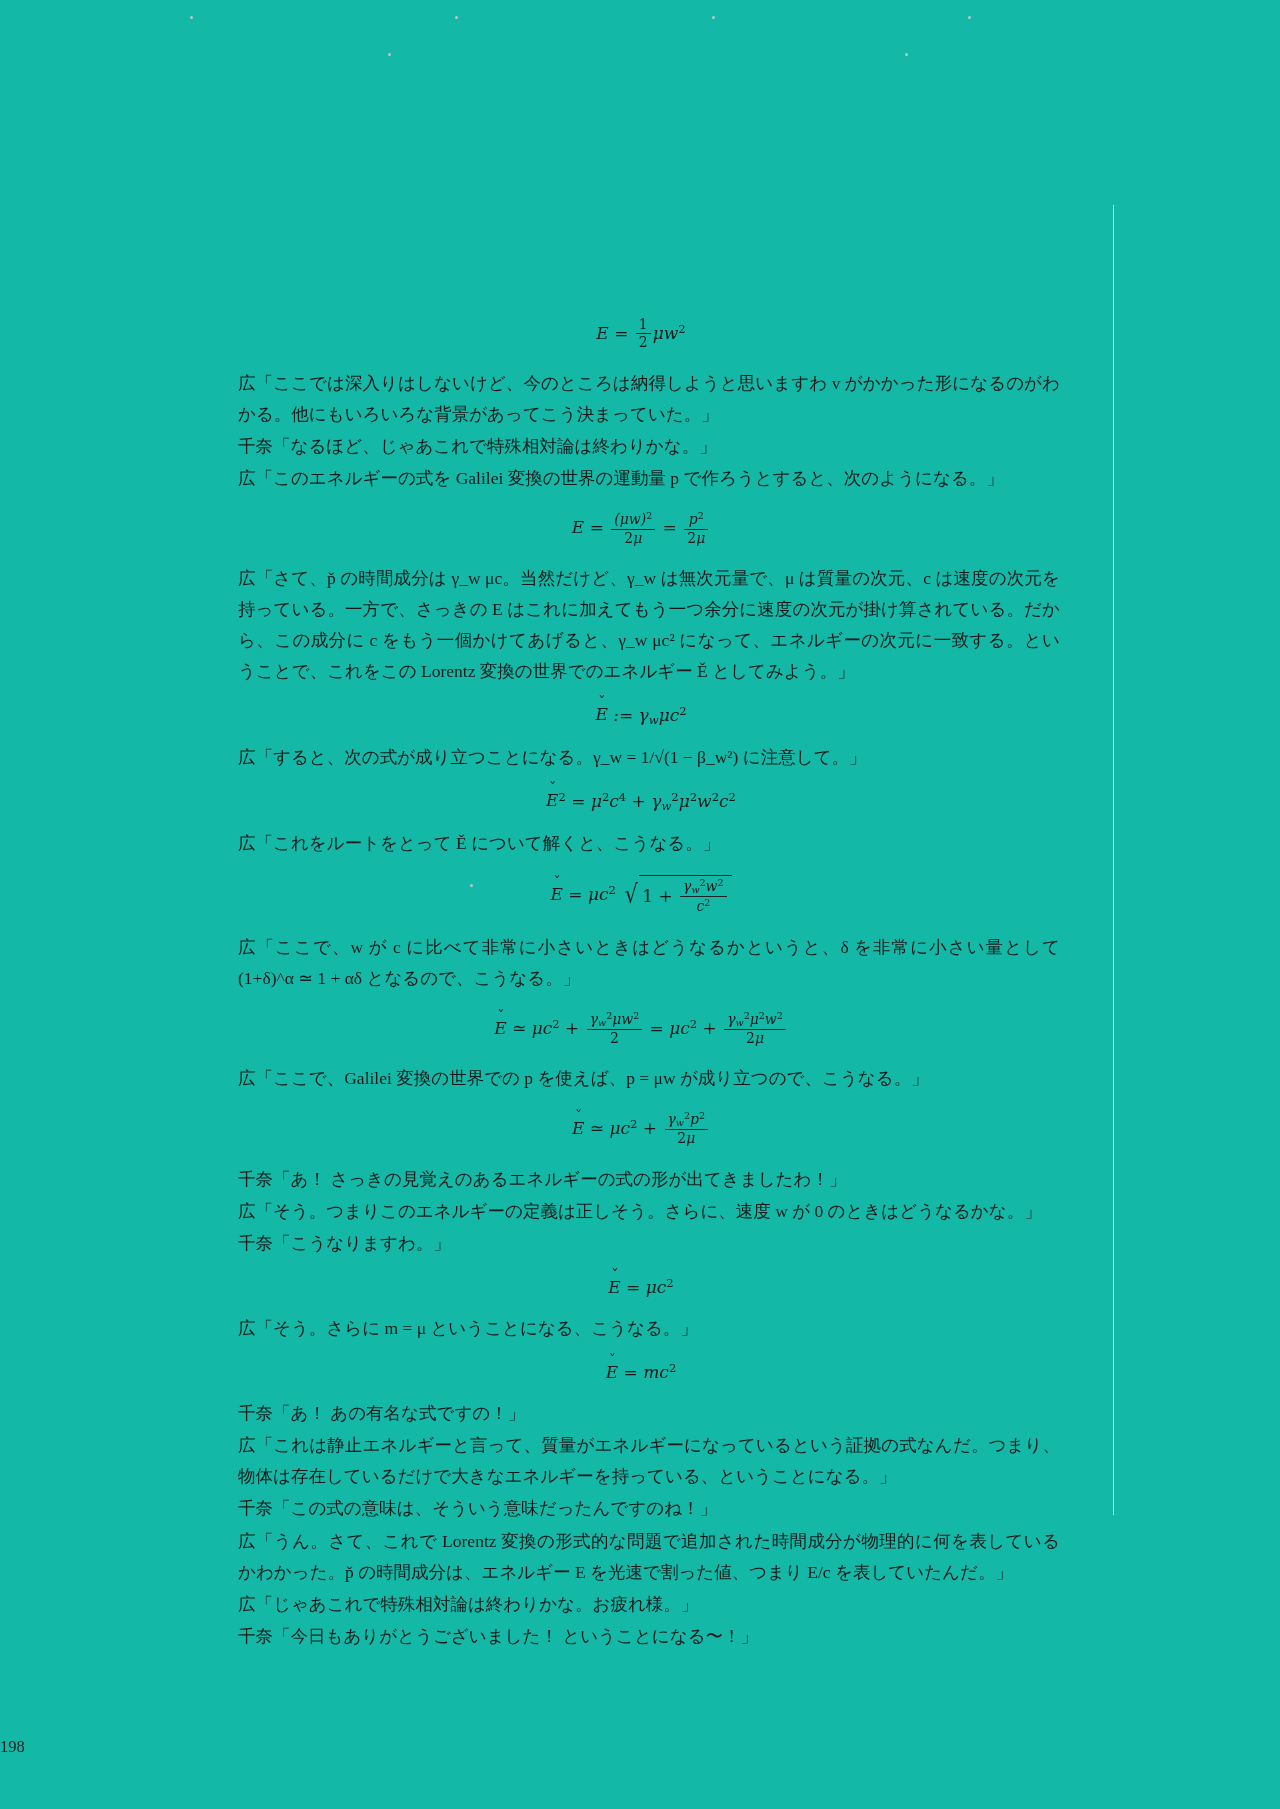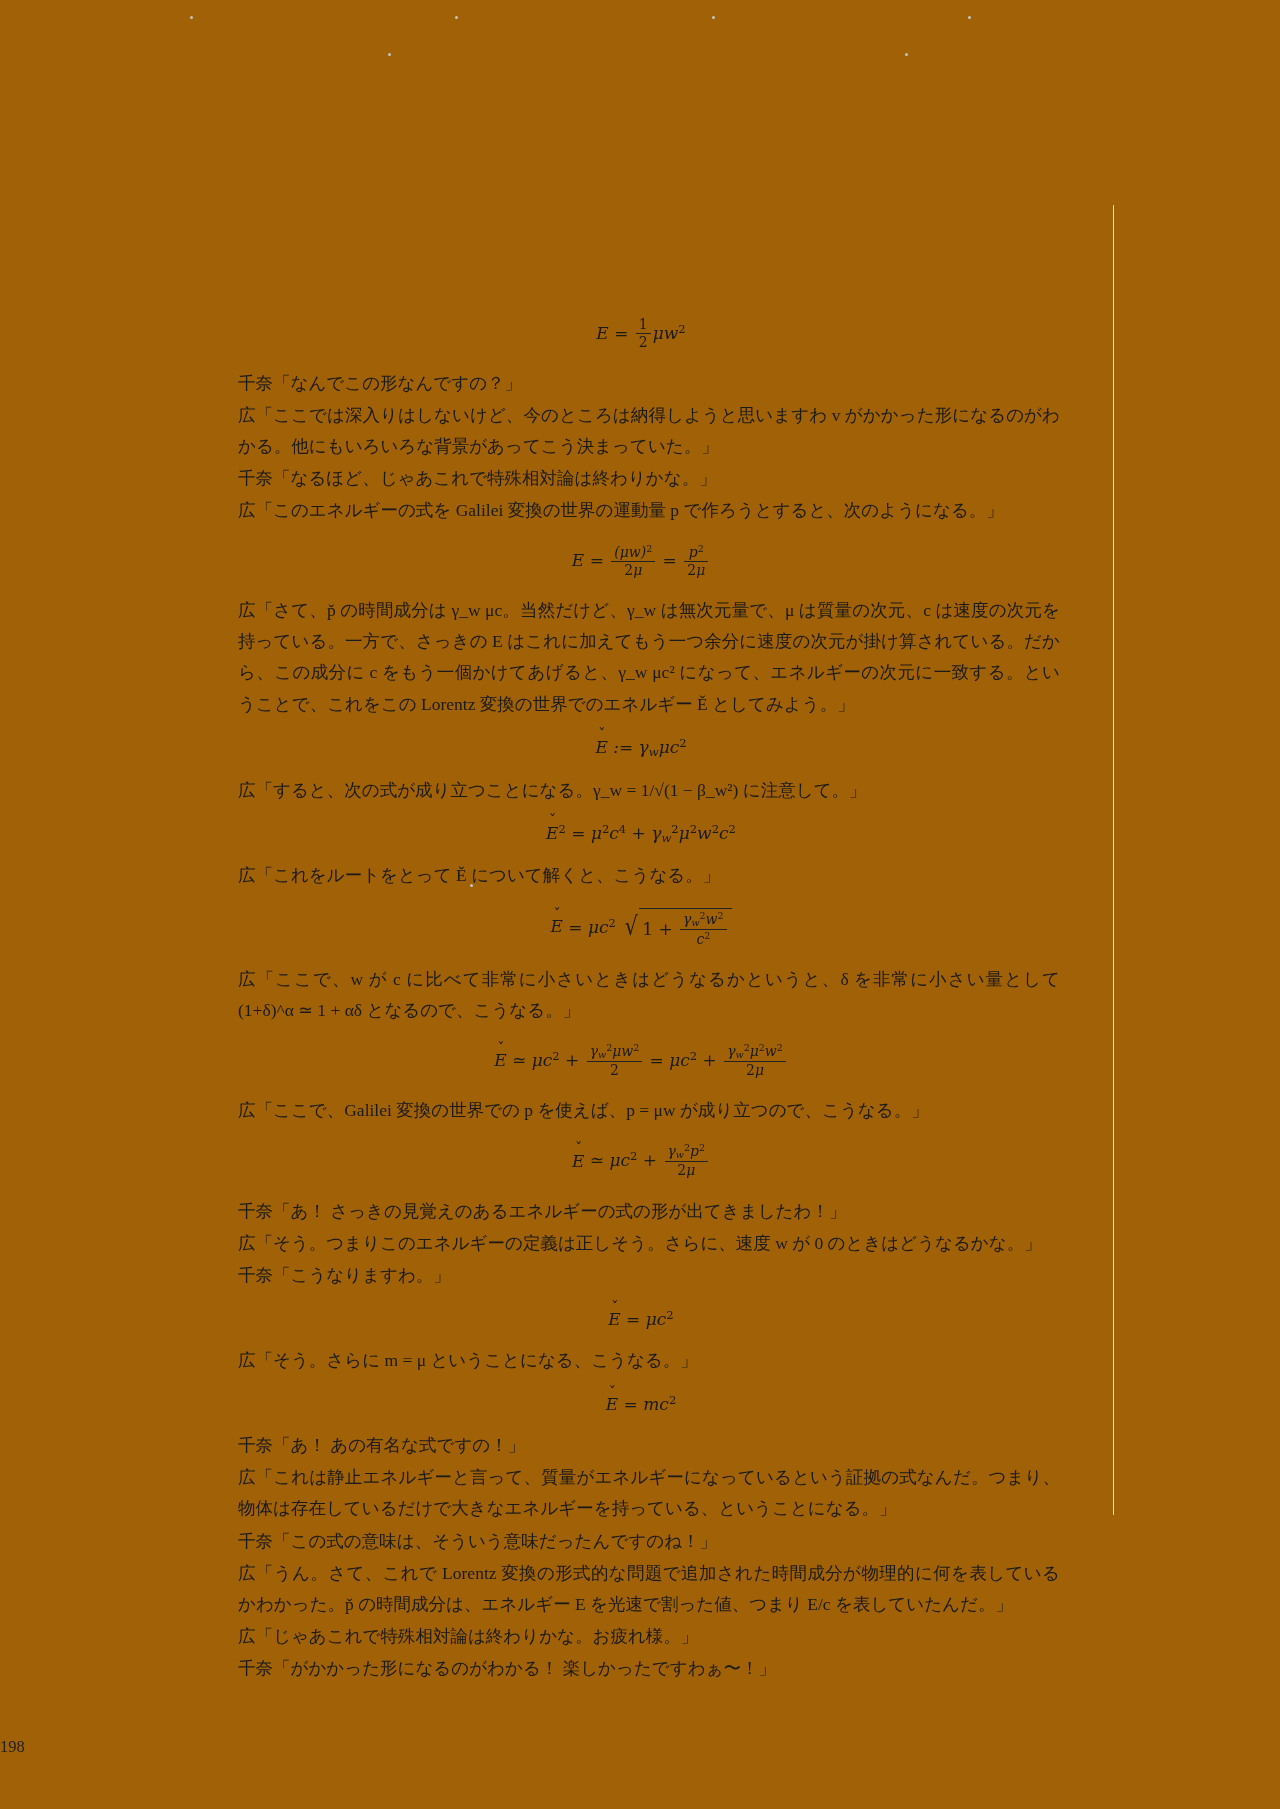--- a/index.html
+++ b/index.html
@@ -13,21 +13,21 @@
     font-family: "Liberation Serif", serif;
     color: #1a1a1a;
     position: relative;
     overflow: hidden;
   }
   .page {
     position: absolute;
     left: 0; top: 0;
     width: 1280px;
     height: 1809px;
-    background: #a16207;
+    background: #14b8a6;
   }
   .content {
     position: absolute;
     left: 222px;
     top: 300px;
     width: 838px;
   }
   .para {
     font-size: 17.5px;
     line-height: 1.78;
@@ -138,21 +138,20 @@
   <div class="cm-dot" style="left:905px; top:53px;"></div>
   <div class="cm-dot" style="left:470px; top:884px;"></div>
   <div class="edge-line" style="left:1113px; top:205px; height:1310px;"></div>
 
   <div class="content">
 
     <div class="eq">
       <span class="math">E = <span class="frac"><span class="num"><span class="rm">1</span></span><span class="den"><span class="rm">2</span></span></span>μw<sup class="rm">2</sup></span>
     </div>
 
-    <p class="para">千奈「なんでこの形なんですの？」</p>
     <p class="para">広「ここでは深入りはしないけど、今のところは納得しようと思いますわ v がかかった形になるのがわかる。他にもいろいろな背景があってこう決まっていた。」</p>
     <p class="para">千奈「なるほど、じゃあこれで特殊相対論は終わりかな。」</p>
     <p class="para">広「このエネルギーの式を Galilei 変換の世界の運動量 p で作ろうとすると、次のようになる。」</p>
 
     <div class="eq">
       <span class="math">E =
         <span class="frac"><span class="num">(μw)<sup class="rm">2</sup></span><span class="den"><span class="rm">2</span>μ</span></span>
         =
         <span class="frac"><span class="num">p<sup class="rm">2</sup></span><span class="den"><span class="rm">2</span>μ</span></span>
       </span>
@@ -210,18 +209,18 @@
 
     <div class="eq">
       <span class="math"><span class="check">E<span class="ck">ˇ</span></span> = mc<sup class="rm">2</sup></span>
     </div>
 
     <p class="para">千奈「あ！ あの有名な式ですの！」</p>
     <p class="para">広「これは静止エネルギーと言って、質量がエネルギーになっているという証拠の式なんだ。つまり、物体は存在しているだけで大きなエネルギーを持っている、ということになる。」</p>
     <p class="para">千奈「この式の意味は、そういう意味だったんですのね！」</p>
     <p class="para">広「うん。さて、これで Lorentz 変換の形式的な問題で追加された時間成分が物理的に何を表しているかわかった。p̌ の時間成分は、エネルギー E を光速で割った値、つまり E/c を表していたんだ。」</p>
     <p class="para">広「じゃあこれで特殊相対論は終わりかな。お疲れ様。」</p>
-    <p class="para">千奈「がかかった形になるのがわかる！ 楽しかったですわぁ〜！」</p>
+    <p class="para">千奈「今日もありがとうございました！ ということになる〜！」</p>
 
   </div>
 
   <div class="page-number">198</div>
 </div>
 
 </body></html>

